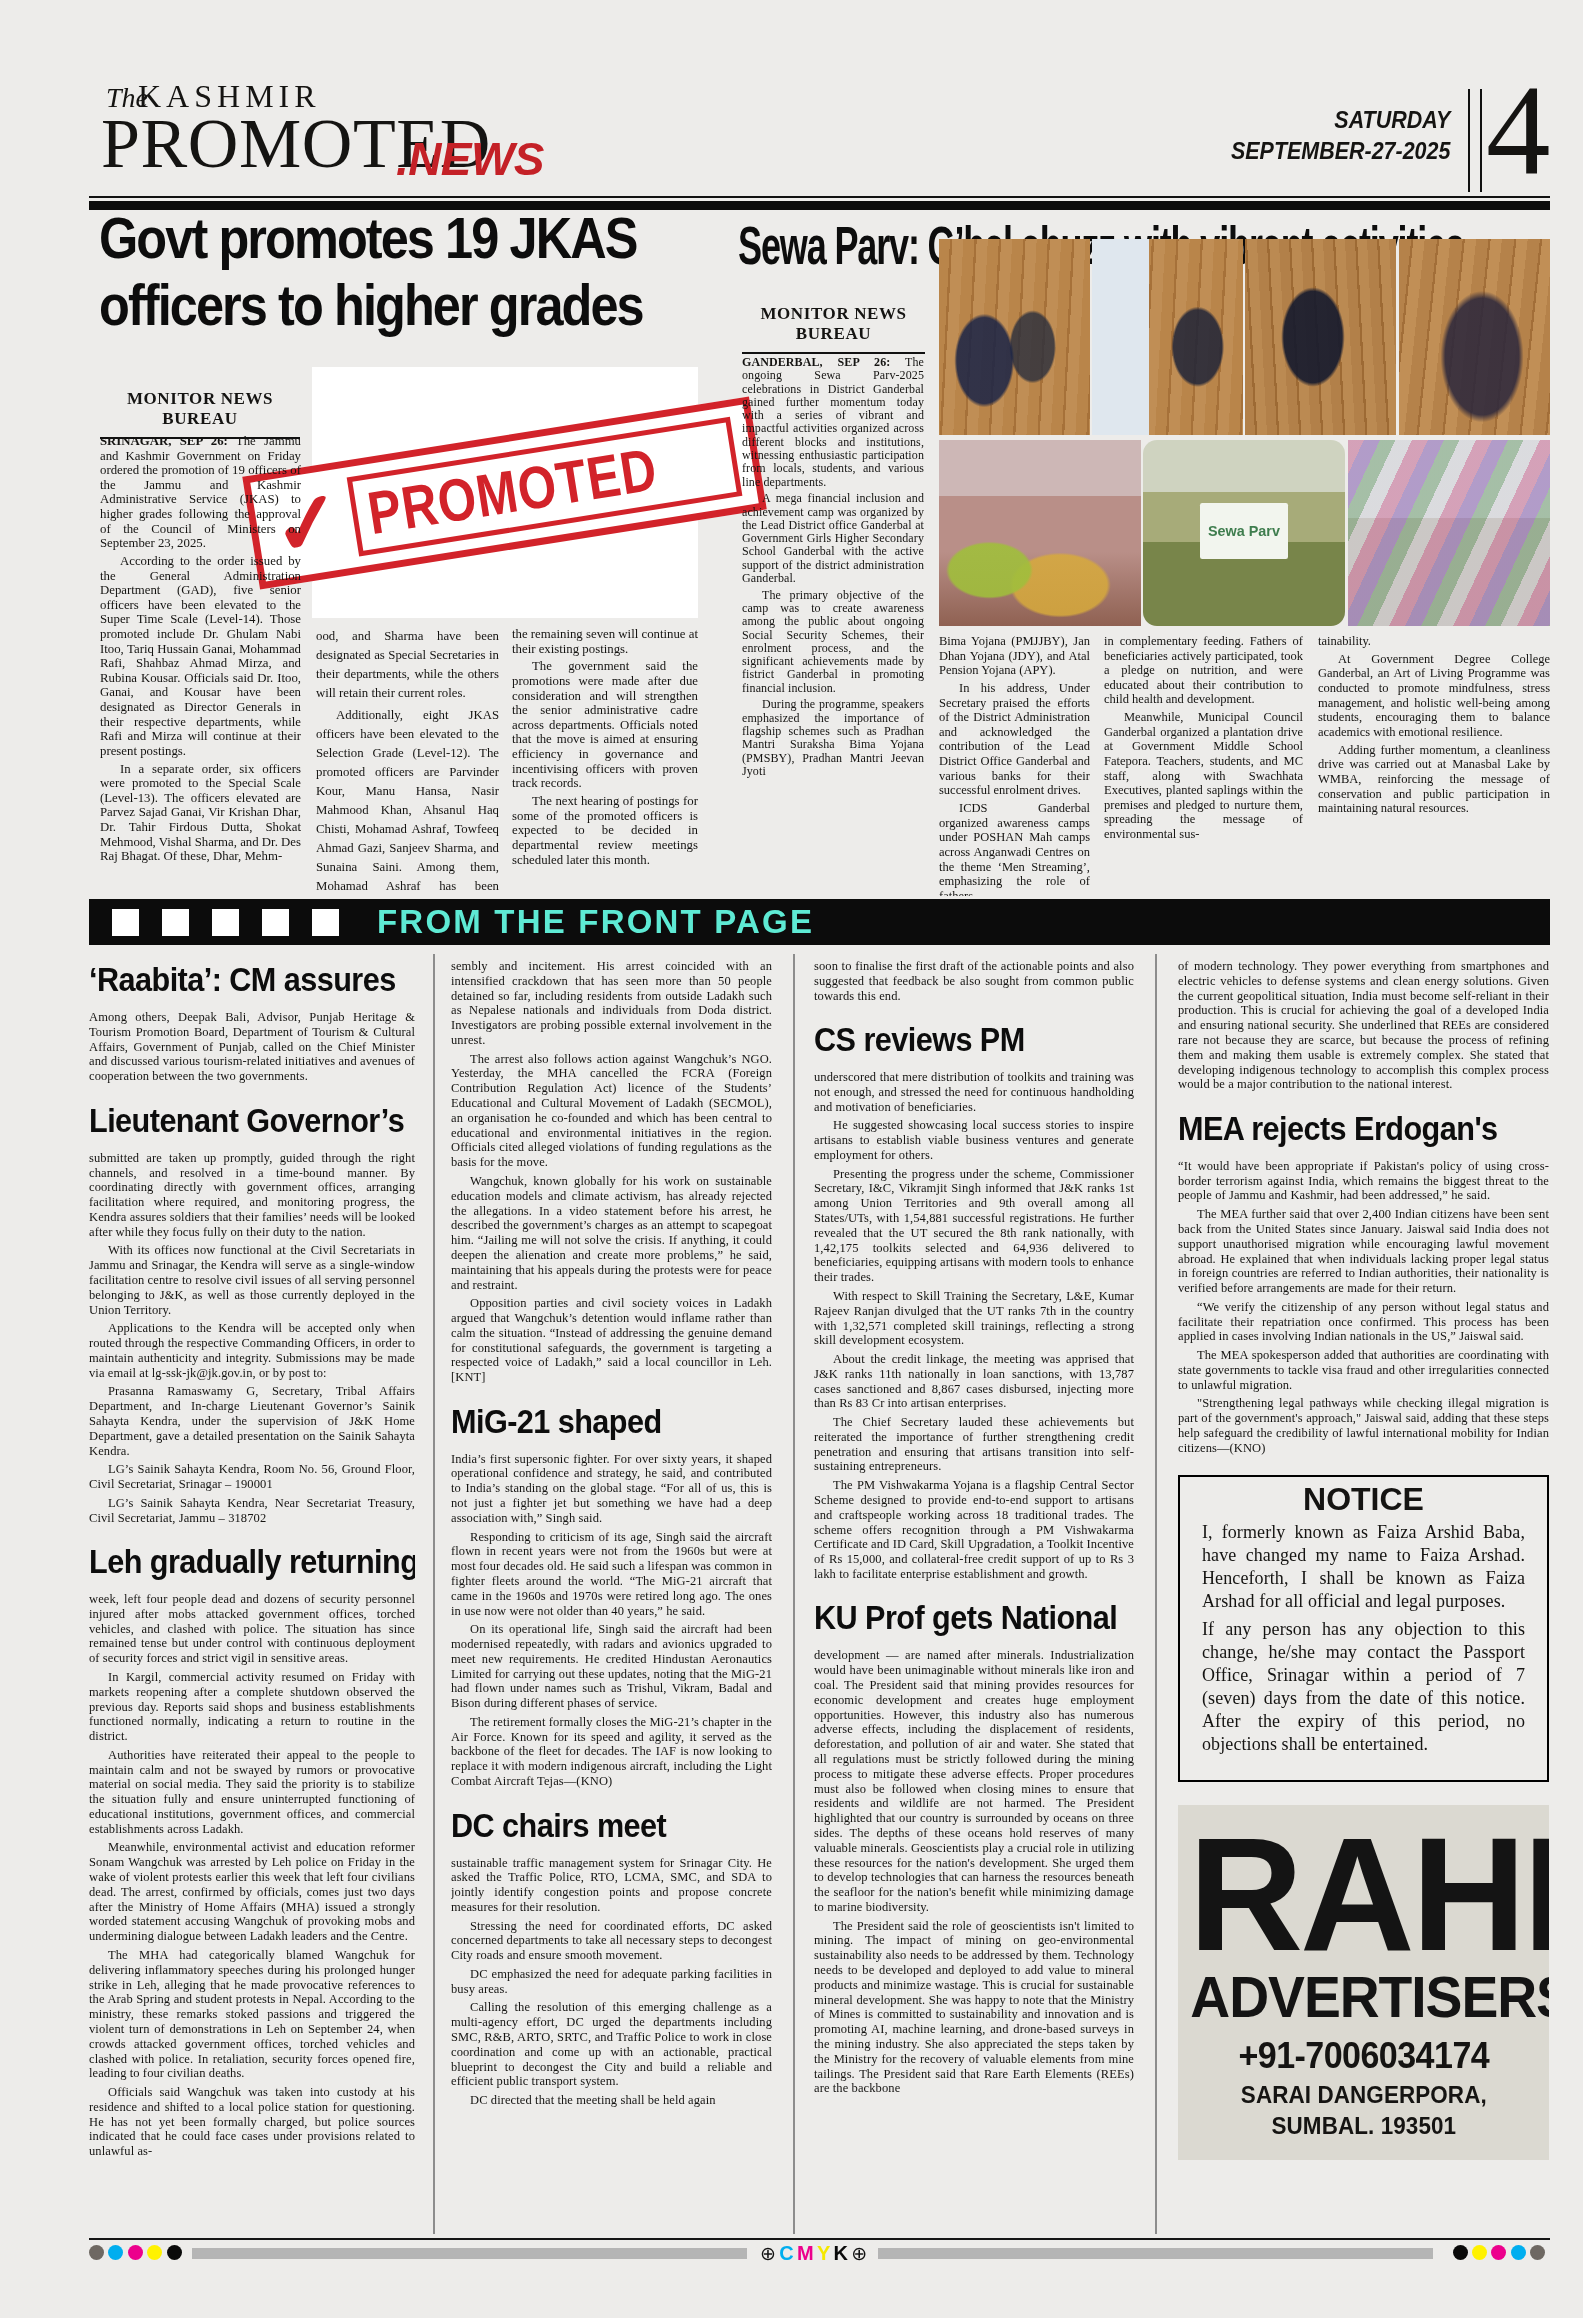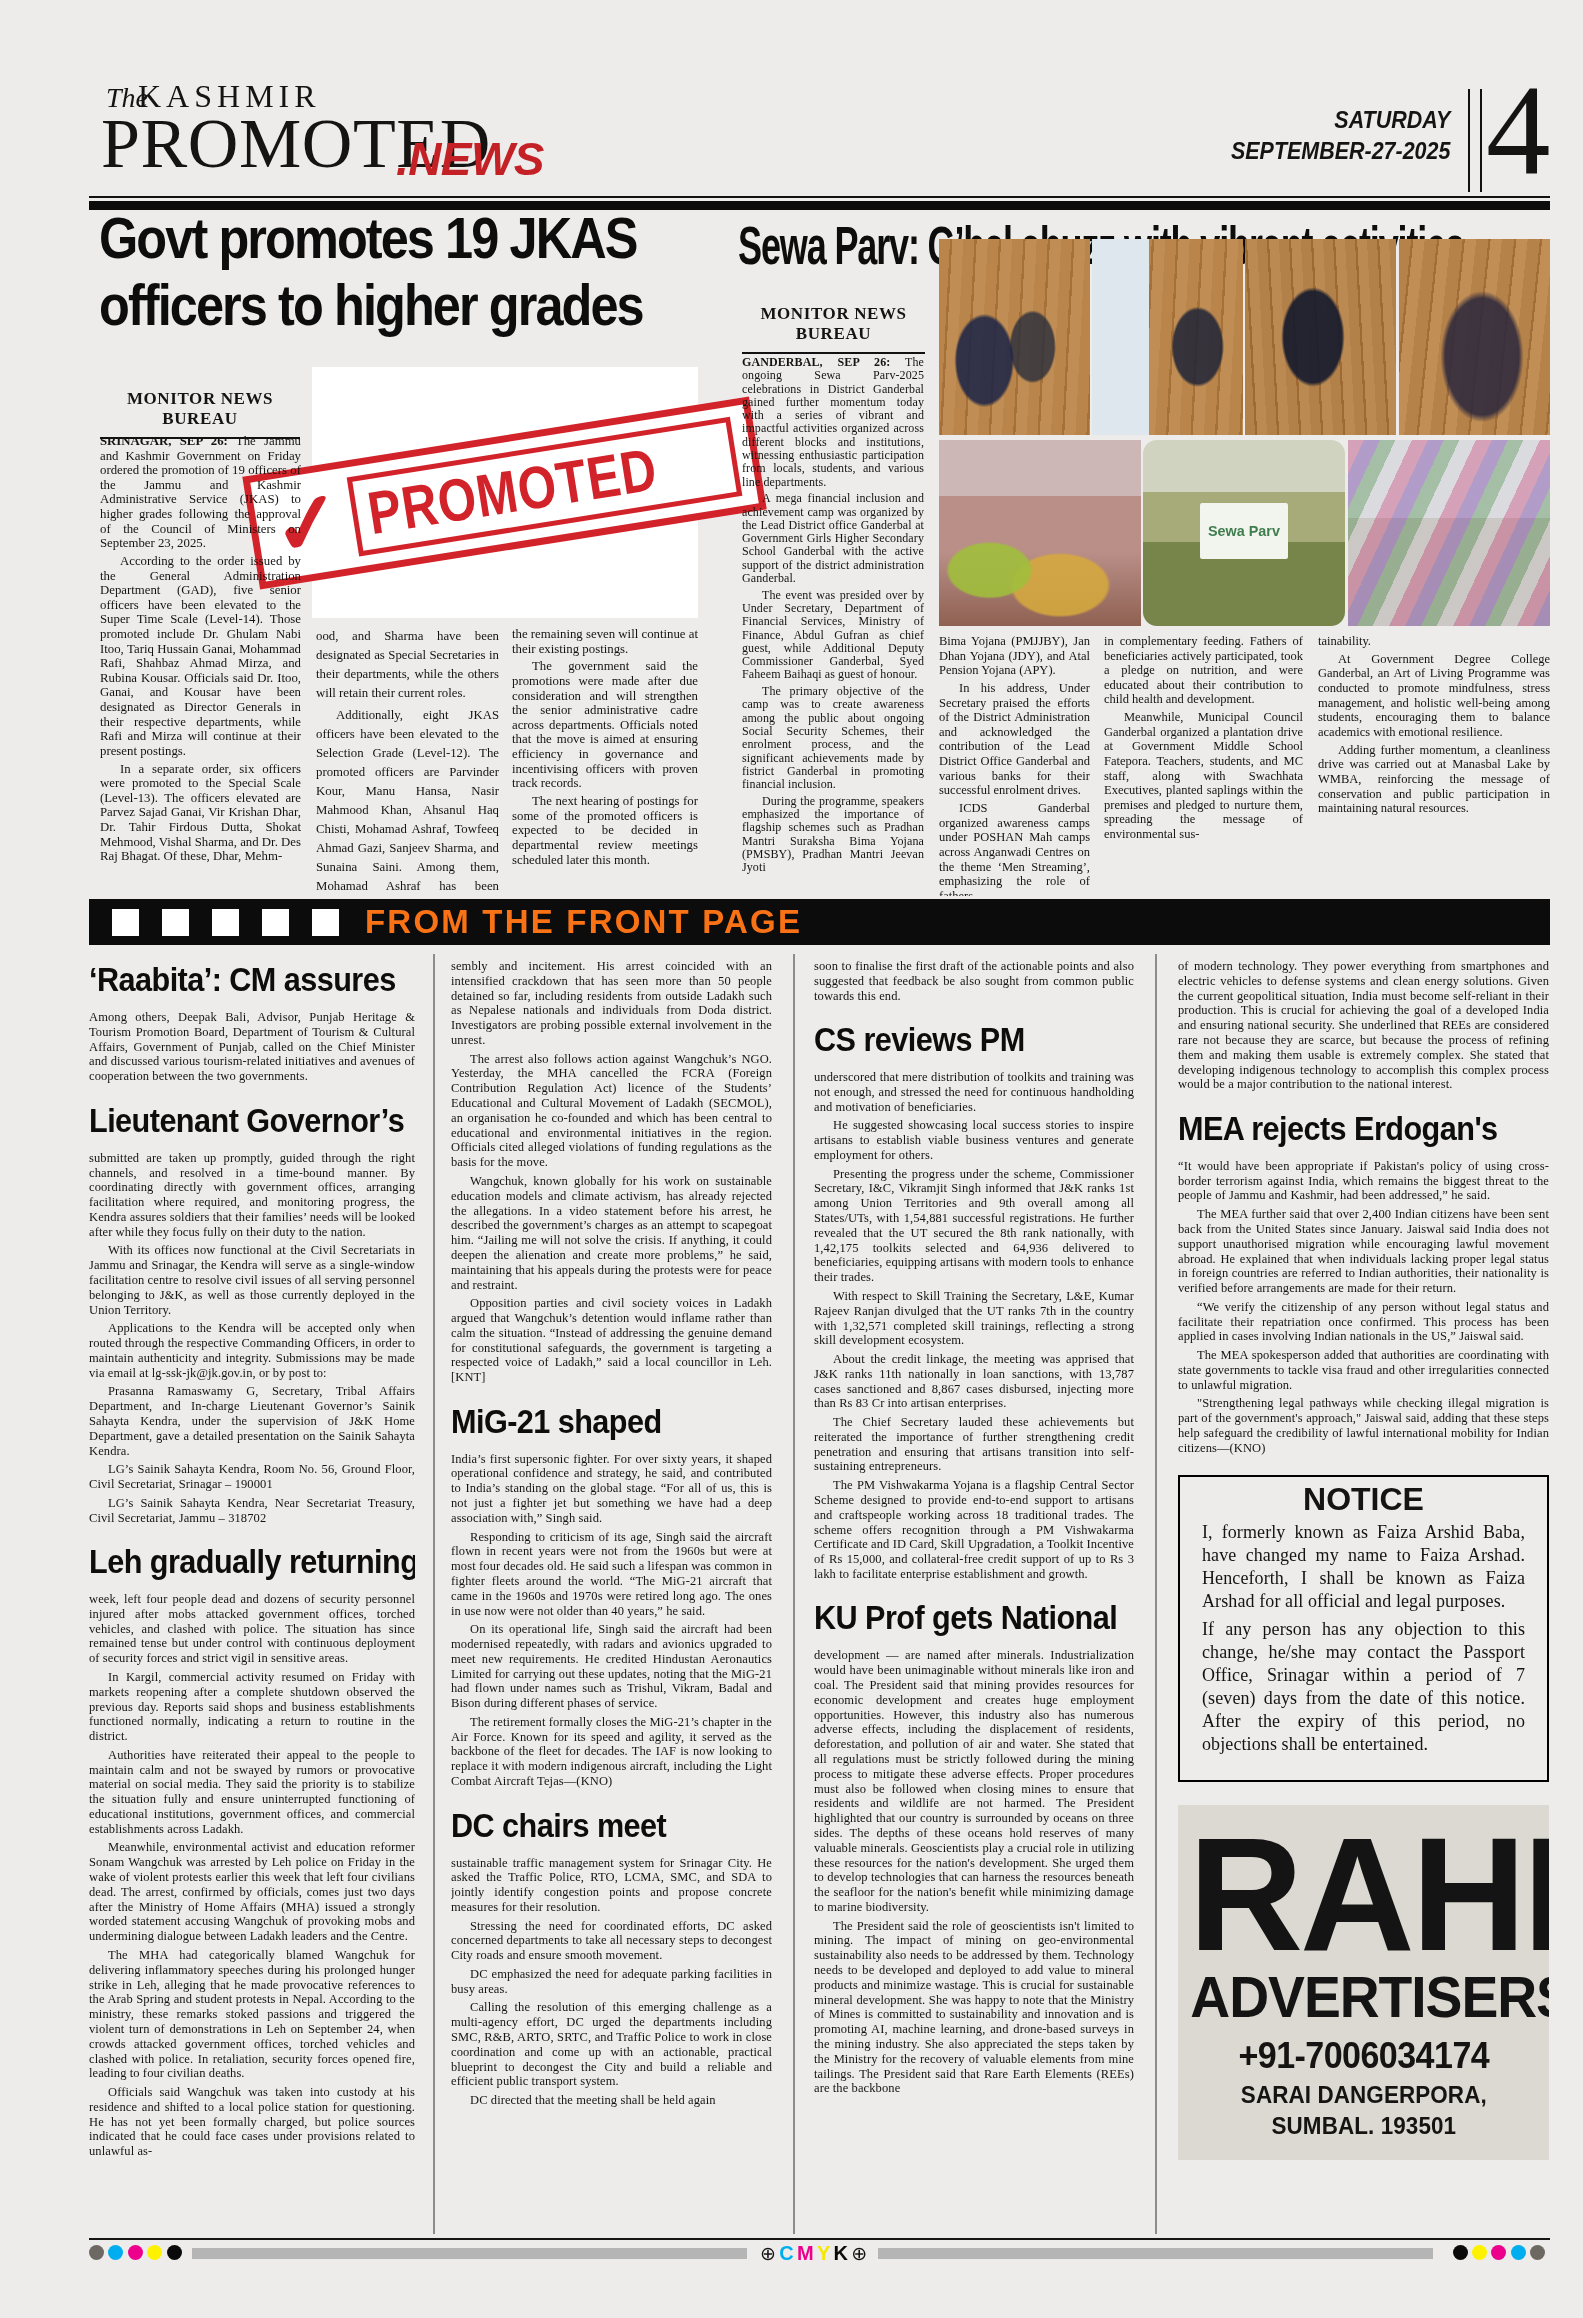--- a/index.html
+++ b/index.html
@@ -80,22 +80,22 @@
   .ph-banner{position:absolute;left:28%;top:34%;width:44%;height:30%;background:#f2f5ee;border-radius:2.2px;
      display:flex;align-items:center;justify-content:center;font-family:"Liberation Sans",sans-serif;
      font-weight:700;font-size:14.4px;color:#3f7d4e;}
   .ph-hall{background:
      repeating-linear-gradient(115deg,rgba(214,120,160,.55) 0 14.4px,rgba(150,110,190,.55) 14.4px 29px,rgba(120,170,120,.5) 29px 43px,rgba(230,230,235,.4) 43px 58px),
      linear-gradient(180deg,#d3d4d6 0 42%,#b9b3ac 42% 100%);}
   
   .banner{position:absolute;left:89px;top:899px;width:1461px;height:46px;background:#0c0c0c;
           display:flex;align-items:center;}
   .bsq{width:27px;height:27px;background:#fff;margin-left:23px;flex:0 0 auto;}
-  .banner-title{margin-left:26px;font-family:"Liberation Sans",sans-serif;font-weight:800;
-          font-size:33px;color:#f97316;letter-spacing:2.2px;white-space:nowrap;}
+  .banner-title{margin-left:38px;font-family:"Liberation Sans",sans-serif;font-weight:800;
+          font-size:33px;color:#5eead4;letter-spacing:2.2px;white-space:nowrap;}
   
   .fcol{position:absolute;top:959px;height:1275px;text-align:justify;overflow:hidden;
         font-size:12.5px;line-height:14.8px;letter-spacing:0.1px;}
   .fcol p{margin:0 0 3.9px 0;text-indent:19px;}
   .fcol p.pf{text-indent:0;}
   .fc1{left:89px;width:326px;}
   .fc2{left:451px;width:321px;}
   .fc3{left:814px;width:320px;}
   .fc4{left:1178px;width:371px;}
   .vrule{position:absolute;top:954px;height:1280px;width:1.7px;background:#8d8d8d;}
@@ -185,21 +185,20 @@
   <div class="photo wood4" style="left:1399px;top:239px;width:151px;height:196px;"></div>
   <div class="photo ph-room" style="left:939px;top:440px;width:202px;height:186px;"></div>
   <div class="photo ph-field" style="left:1143px;top:440px;width:202px;height:186px;">
     <div class="ph-banner">Sewa Parv</div>
   </div>
   <div class="photo ph-hall" style="left:1348px;top:440px;width:202px;height:186px;"></div>
 
   <div class="bodycol sw1">
     <p class="pf"><span class="dl">GANDERBAL, SEP 26:</span><span> The ongoing Sewa Parv-2025 celebrations in District Ganderbal gained further momentum today with a series of vibrant and impactful activities organized across different blocks and institutions, witnessing enthusiastic participation from locals, students, and various line departments.</span></p>
     <p>A mega financial inclusion and achievement camp was organized by the Lead District office Ganderbal at Government Girls Higher Secondary School Ganderbal with the active support of the district administration Ganderbal.</p>
-    <p>The event was presided over by Under Secretary, Department of Financial Services, Ministry of Finance, Abdul Gufran as chief guest, while Additional Deputy Commissioner Ganderbal, Syed Faheem Baihaqi as guest of honour.</p>
     <p>The primary objective of the camp was to create awareness among the public about ongoing Social Security Schemes, their enrolment process, and the significant achievements made by fistrict Ganderbal in promoting financial inclusion.</p>
     <p>During the programme, speakers emphasized the importance of flagship schemes such as Pradhan Mantri Suraksha Bima Yojana (PMSBY), Pradhan Mantri Jeevan Jyoti</p>
   </div>
   <div class="bodycol sw2">
     <p class="pf">Bima Yojana (PMJJBY), Jan Dhan Yojana (JDY), and Atal Pension Yojana (APY).</p>
     <p>In his address, Under Secretary praised the efforts of the District Administration and acknowledged the contribution of the Lead District Office Ganderbal and various banks for their successful enrolment drives.</p>
     <p>ICDS Ganderbal organized awareness camps under POSHAN Mah camps across Anganwadi Centres on the theme ‘Men Streaming’, emphasizing the role of fathers</p>
   </div>
   <div class="bodycol sw3">
     <p class="pf">in complementary feeding. Fathers of beneficiaries actively participated, took a pledge on nutrition, and were educated about their contribution to child health and development.</p>

